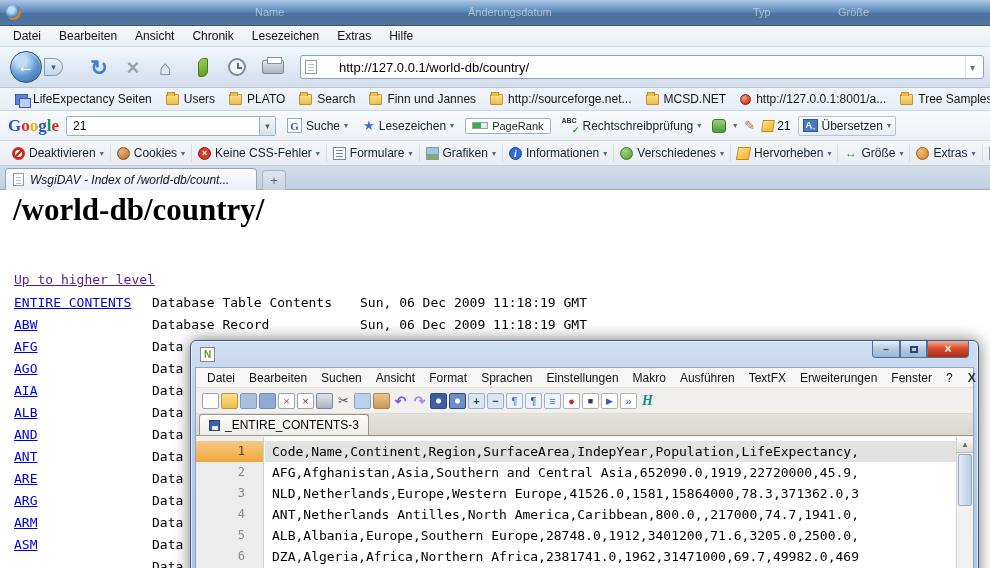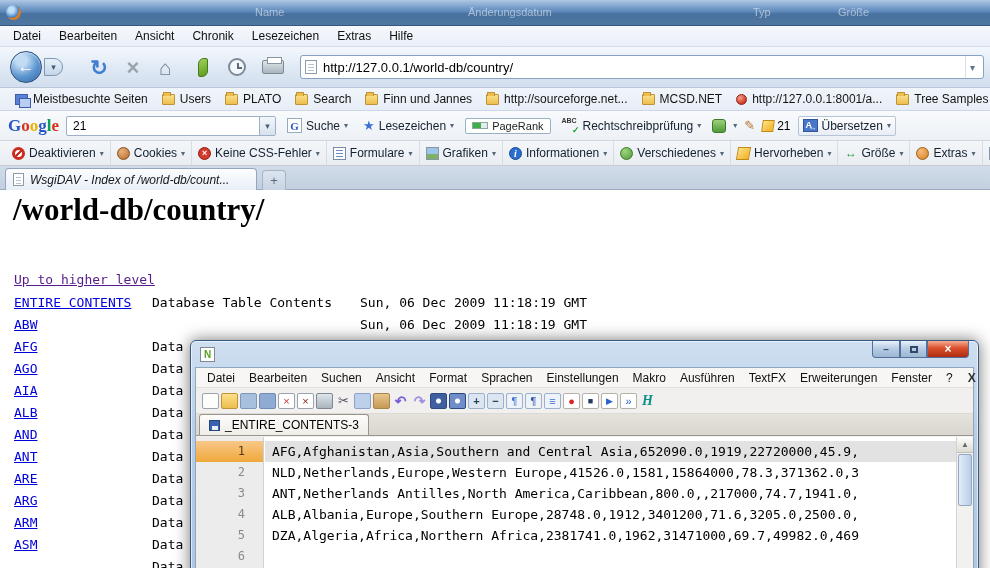--- a/index.html
+++ b/index.html
@@ -44,21 +44,21 @@
   .leaf { position:absolute; left:198px; top:11px; width:10px; height:19px; border-radius:6px 2px 6px 2px;
     background:linear-gradient(160deg,#9ed25a,#5d9a1e); border:1px solid #47781a; }
   .clock { position:absolute; left:228px; top:11px; width:18px; height:18px; border-radius:50%;
     border:2px solid #7c8a98; background:#f4f8fb; }
   .clock::before { content:""; position:absolute; left:7px; top:3px; width:2px; height:6px; background:#5c6a78; }
   .clock::after  { content:""; position:absolute; left:7px; top:7px; width:5px; height:2px; background:#5c6a78; }
   .printer { position:absolute; left:262px; top:13px; width:22px; height:14px; border-radius:2px;
     background:linear-gradient(#dfe5ea,#aab4be); border:1px solid #7e8892; }
   .printer::before { content:""; position:absolute; left:4px; top:-4px; width:13px; height:5px; background:#fff; border:1px solid #8a949e; }
   .urlbar { position:absolute; left:300px; right:6px; top:8px; height:24px; background:#fff;
-    border:1px solid #87a2c0; border-radius:3px; display:flex; align-items:center; padding:0 4px; gap:6px; }
+    border:1px solid #87a2c0; border-radius:3px; display:flex; align-items:center; padding:0 4px; gap:22px; }
   .url-text { font-size:13px; color:#000; flex:1; white-space:nowrap; overflow:hidden; }
   .url-drop { color:#60728a; font-size:10px; padding:0 4px; border-left:1px solid #d6dfe9; align-self:stretch; display:flex; align-items:center; }
 
   .doc-icon { width:12px; height:14px; background:#fff; border:1px solid #8d9aa8; position:relative; flex:0 0 auto; }
   .doc-icon::before { content:""; position:absolute; left:2px; top:3px; right:2px; height:8px;
     background:repeating-linear-gradient(#b9c3cd 0 1px, transparent 1px 3px); }
 
   
   .bookmarksbar { position:absolute; left:0; top:88px; width:990px; height:23px;
     background:linear-gradient(#f0f5fb,#e8eef7); border-bottom:1px solid #ccd6e4;
@@ -103,21 +103,21 @@
   .hl-count { display:flex; align-items:center; gap:3px; font-size:12px; }
   .hl-ico { width:12px; height:12px; background:linear-gradient(135deg,#ffe28a,#f2b01e); border:1px solid #c08a16; transform:skewX(-8deg); }
   .translate { border:1px solid #b5c4d8; border-radius:2px; background:linear-gradient(#fdfefe,#e9eef5); }
   .tr-ico { width:15px; height:13px; position:relative; background:#4a76c8; border:1px solid #2f54a0; }
   .tr-ico::before { content:"A"; position:absolute; left:2px; top:0px; font-size:9px; font-weight:bold; color:#fff; }
   .tr-ico::after { content:"↔"; position:absolute; right:0px; bottom:-1px; font-size:8px; color:#dce8ff; }
 
   
   .webdevbar { position:absolute; left:0; top:141px; width:990px; height:25px;
     background:linear-gradient(#f4f6f9,#e9edf2); border-bottom:1px solid #c6cdd7;
-    display:flex; padding-left:6px; overflow:hidden; white-space:nowrap; }
+    display:flex; align-items:center; padding-left:6px; overflow:hidden; white-space:nowrap; }
   .wd { display:flex; align-items:center; gap:4px; padding:2px 6px; border-right:1px solid #d8dde4; flex:0 0 auto; }
   .wd-label { font-size:12px; color:#15202e; }
   .wd-ico { width:13px; height:13px; position:relative; flex:0 0 auto; }
   .wd-ico[data-icon="disable"] { border-radius:50%; border:3px solid #cc2b1d; background:
     linear-gradient(135deg, transparent 42%, #cc2b1d 42% 58%, transparent 58%), #fff; }
   .wd-ico[data-icon="cookies"] { border-radius:50%; background:radial-gradient(circle at 35% 30%, #e7b27c, #b56a2b); border:1px solid #8a4c1c; }
   .wd-ico[data-icon="css-error"] { border-radius:50%; background:#d23b2a; border:1px solid #911f12; color:#fff; font-size:9px; font-weight:bold; text-align:center; line-height:11px; }
   .wd-ico[data-icon="css-error"]::before { content:"×"; }
   .wd-ico[data-icon="forms"] { background:#fff; border:1px solid #7a8ba8; }
   .wd-ico[data-icon="forms"]::before { content:""; position:absolute; inset:2px;
@@ -275,21 +275,21 @@
     <div class="urlbar">
       <span class="doc-icon"></span>
       <span class="url-text">http://127.0.0.1/world-db/country/</span>
       <span class="url-drop">▾</span>
     </div>
   </div>
 
   <div class="bookmarksbar">
     <span class="bm">
         <span class="bm-ico" data-icon="most-visited"></span>
-        <span class="bm-label">Meistbesuchte Seiten</span>
+        <span class="bm-label">LifeExpectancy Seiten</span>
       </span>
       <span class="bm">
         <span class="bm-ico" data-icon="folder"></span>
         <span class="bm-label">Users</span>
       </span>
       <span class="bm">
         <span class="bm-ico" data-icon="folder"></span>
         <span class="bm-label">PLATO</span>
       </span>
       <span class="bm">
@@ -426,20 +426,21 @@
     <h1>/world-db/country/</h1>
     <a class="uplink">Up to higher level</a>
     <div class="listing">
       <div class="lrow">
           <span class="lname">ENTIRE CONTENTS</span>
           <span class="ltype">Database Table Contents</span>
           <span class="ldate">Sun, 06 Dec 2009 11:18:19 GMT</span>
         </div>
         <div class="lrow">
           <span class="lname">ABW</span>
+          <span class="ltype">Database Record</span>
           <span class="ldate">Sun, 06 Dec 2009 11:18:19 GMT</span>
         </div>
         <div class="lrow">
           <span class="lname">AFG</span>
           <span class="ltype">Data</span>
           <span class="ldate"></span>
         </div>
         <div class="lrow">
           <span class="lname">AGO</span>
           <span class="ltype">Data</span>
@@ -556,20 +557,21 @@
       <div class="npp-editor">
         <div class="gutter">
           <div class="lnum">1</div>
             <div class="lnum">2</div>
             <div class="lnum">3</div>
             <div class="lnum">4</div>
             <div class="lnum">5</div>
             <div class="lnum">6</div>
         </div>
         <div class="codelines">
+          <div class="cline">Code,Name,Continent,Region,SurfaceArea,IndepYear,Population,LifeExpectancy,</div>
             <div class="cline">AFG,Afghanistan,Asia,Southern and Central Asia,652090.0,1919,22720000,45.9,</div>
             <div class="cline">NLD,Netherlands,Europe,Western Europe,41526.0,1581,15864000,78.3,371362.0,3</div>
             <div class="cline">ANT,Netherlands Antilles,North America,Caribbean,800.0,,217000,74.7,1941.0,</div>
             <div class="cline">ALB,Albania,Europe,Southern Europe,28748.0,1912,3401200,71.6,3205.0,2500.0,</div>
             <div class="cline">DZA,Algeria,Africa,Northern Africa,2381741.0,1962,31471000,69.7,49982.0,469</div>
         </div>
         <div class="vscroll">
           <span class="sarrow">▲</span>
           <span class="sthumb"></span>
         </div>

